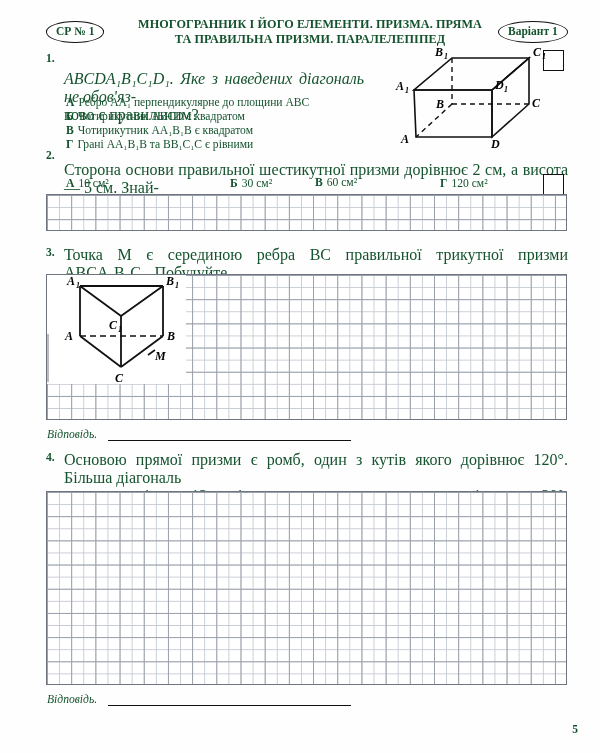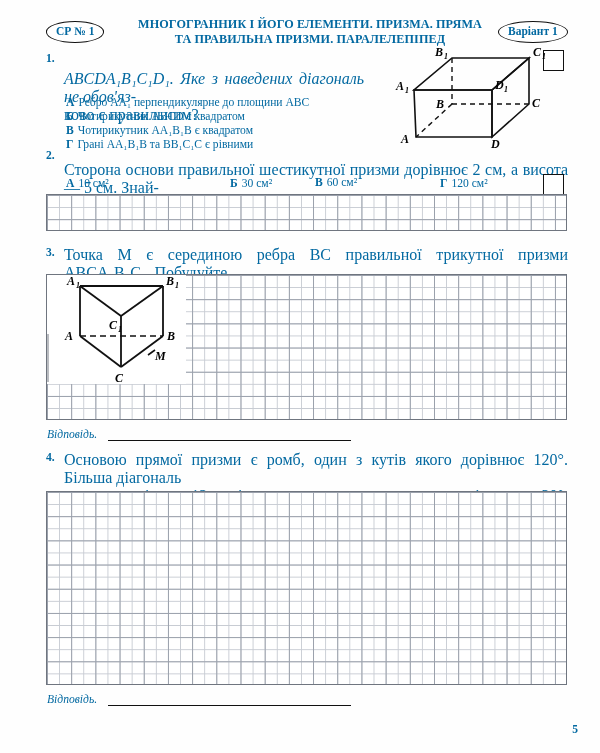--- a/index.html
+++ b/index.html
@@ -6,21 +6,21 @@
     margin: 0;
     padding: 0;
     background: #ffffff;
   }
   .page {
     position: relative;
     width: 600px;
     height: 753px;
     background: #fefefe;
     font-family: "Liberation Serif", "DejaVu Serif", serif;
-    color: #0369a1;
+    color: #14532d;
     overflow: hidden;
   }
 
   
   .hdr-badge {
     position: absolute;
     border: 1.4px solid #111;
     border-radius: 50%;
     font-weight: bold;
     font-size: 11.5px;

